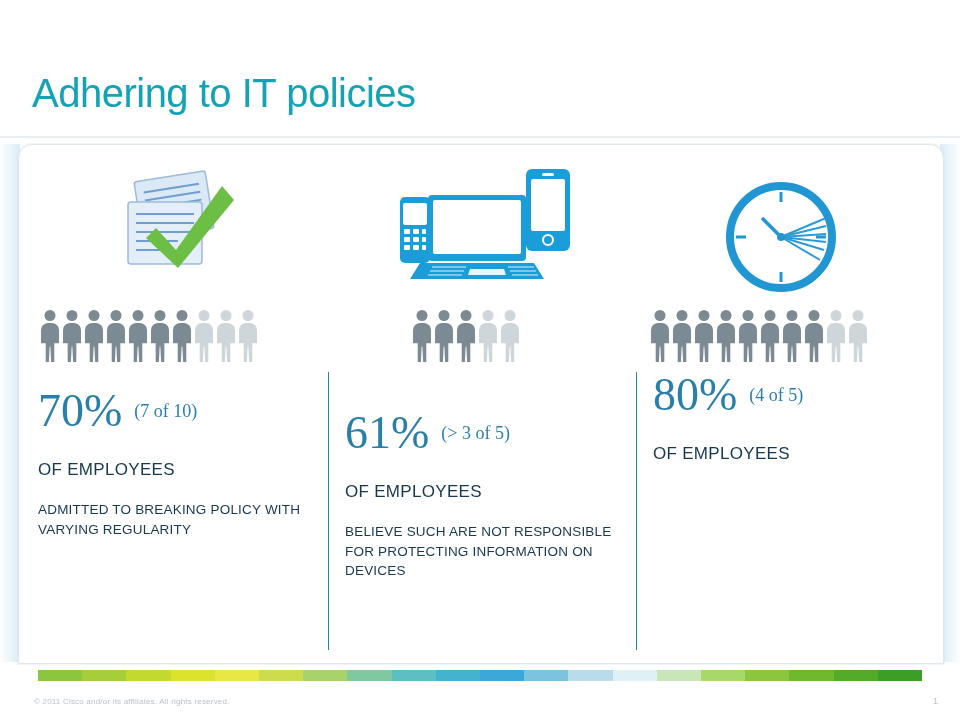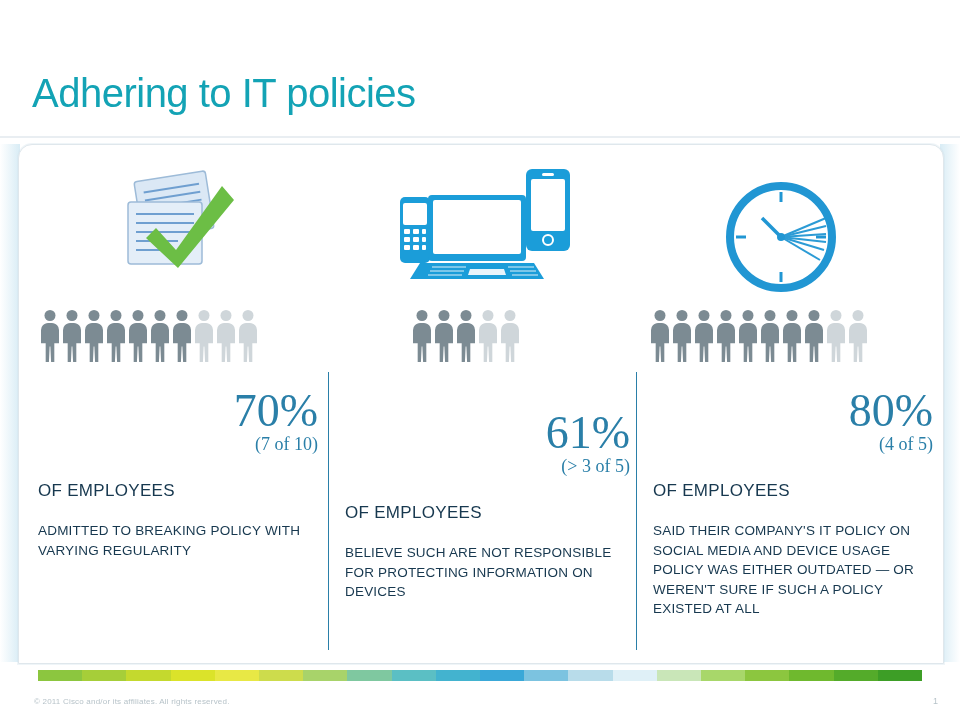--- a/index.html
+++ b/index.html
@@ -118,24 +118,23 @@
   .p-light { color: #cfd6da; }
 
   
   .stat {
     position: absolute;
     left: 0;
     width: 100%;
   }
   .pct-line {
     display: flex;
-    align-items: flex-end;
-    gap: 0;
+    align-items: center;
+    gap: 12px;
     white-space: nowrap;
-    flex-direction: column;
   }
   .pct {
     font-family: "Liberation Serif", serif;
     font-size: 46px;
     color: #2a7fa8;
     line-height: 1;
   }
   .ratio {
     font-family: "Liberation Serif", serif;
     font-size: 18px;
@@ -149,21 +148,21 @@
   }
   .desc {
     margin-top: 20px;
     font-size: 13.5px;
     line-height: 1.45;
     color: #17384f;
     letter-spacing: 0.2px;
   }
   .stat-1 { top: 388px; left: 38px; width: 280px; }
   .stat-2 { top: 388px; left: 345px; width: 285px; margin-top: 22px; }
-  .stat-3 { top: 388px; left: 653px; width: 280px; }
+  .stat-3 { top: 372px; left: 653px; width: 280px; }
 
   
   .footer-bar {
     position: absolute;
     left: 38px;
     top: 670px;
     width: 884px;
     height: 11px;
     display: flex;
   }
@@ -421,21 +420,20 @@
     <div class="of-emp">OF EMPLOYEES</div>
     <div class="desc">BELIEVE SUCH ARE NOT RESPONSIBLE FOR PROTECTING INFORMATION ON DEVICES</div>
   </div>
 
   <div class="stat stat-3">
     <div class="pct-line">
       <span class="pct">80%</span>
       <span class="ratio">(4 of 5)</span>
     </div>
     <div class="of-emp">OF EMPLOYEES</div>
-    <div class="desc">SAID THEIR COMPANY'S IT POLICY ON SOCIAL MEDIA AND DEVICE USAGE POLICY WAS EITHER OUTDATED — OR WEREN'T SURE IF SUCH A POLICY EXISTED AT ALL</div>
   </div>
 
   <div class="footer-bar">
       <span style="background: rgb(140, 198, 63);"></span>
       <span style="background: rgb(166, 206, 57);"></span>
       <span style="background: rgb(196, 217, 46);"></span>
       <span style="background: rgb(219, 227, 42);"></span>
       <span style="background: rgb(232, 232, 69);"></span>
       <span style="background: rgb(205, 220, 76);"></span>
       <span style="background: rgb(168, 211, 106);"></span>

